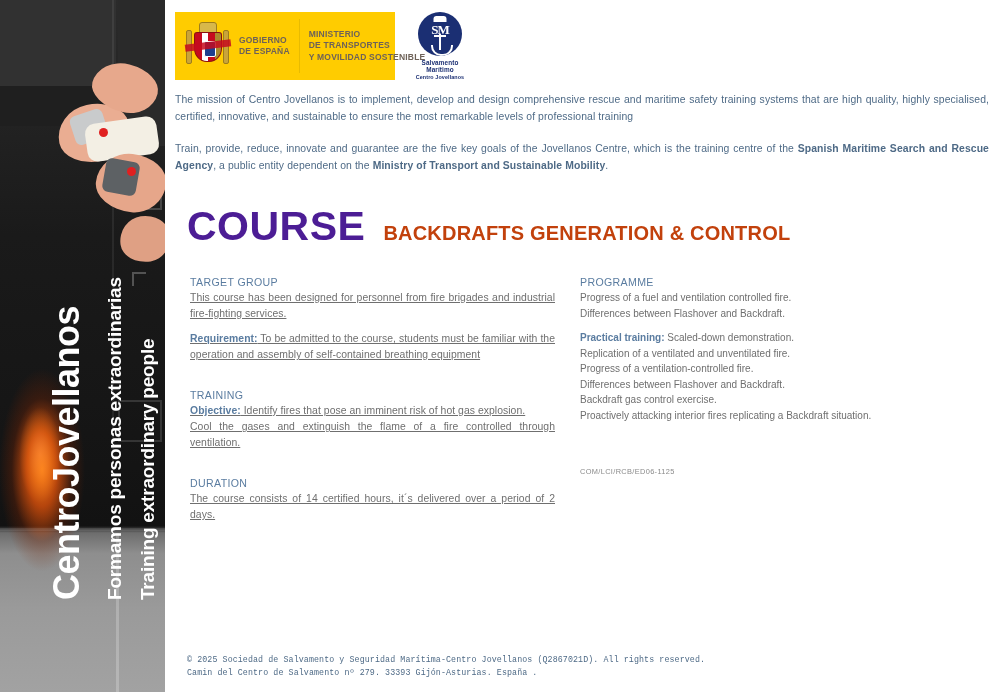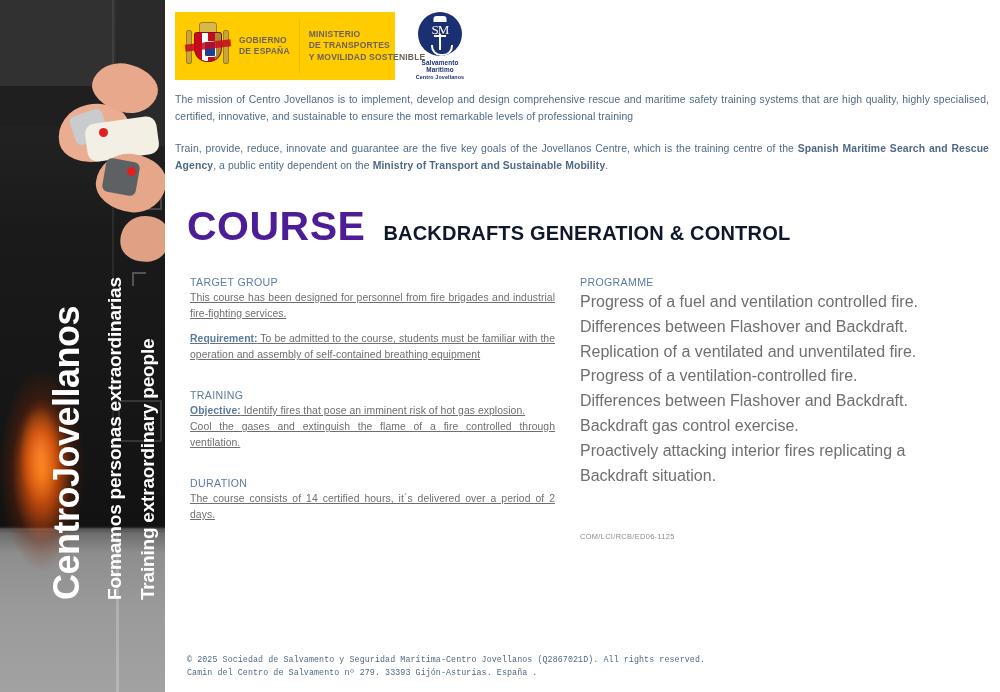--- a/index.html
+++ b/index.html
@@ -128,21 +128,21 @@
   .sm-circle {
     width:44px; height:44px; border-radius:50%; background:#1b2f73; margin:0 auto;
     position:relative; overflow:hidden;
   }
   .sm-crown {
     position:absolute; left:50%; top:4px; transform:translateX(-50%);
     width:13px; height:6px; background:#fff; border-radius:3px 3px 0 0;
   }
   .sm-mono {
     position:absolute; left:0; right:0; top:10px;
-    color:#fff; font-size:13px; font-weight:400; font-family:"Liberation Serif", serif;
+    color:#fff; font-size:13px; font-weight:700; font-family:"Liberation Serif", serif;
     letter-spacing:-1px;
   }
   .sm-anchor {
     position:absolute; left:50%; top:22px; transform:translateX(-50%);
     width:2px; height:16px; background:#fff;
   }
   .sm-anchor:before {
     content:""; position:absolute; left:-8px; top:11px; width:18px; height:9px;
     border:2px solid #fff; border-top:none; border-radius:0 0 10px 10px;
   }
@@ -160,40 +160,40 @@
   }
   .mission p.sec { margin-top:15px; }
   .mission b { font-weight:700; }
 
   
   .course-row { position:absolute; left:22px; top:206px; display:flex; align-items:baseline; }
   .course-word {
     color:#4c1d95; font-size:41px; font-weight:700; letter-spacing:.5px; line-height:1;
   }
   .course-name {
-    color:#0f172a; font-size:20px; font-weight:600; letter-spacing:.2px;
+    color:#c2410c; font-size:20px; font-weight:600; letter-spacing:.2px;
     margin-left:18px; line-height:1;
   }
 
   
   .col-left  { position:absolute; left:25px;  top:276px; width:365px; }
   .col-right { position:absolute; left:415px; top:276px; width:370px; }
 
   .sec-head {
     color:#5a7ca0; font-size:10.6px; font-weight:400; letter-spacing:.35px;
     margin-bottom:2px;
   }
   .body-txt {
     color:#6f6f6f; font-size:10.4px; line-height:1.54; letter-spacing:.05px;
   }
   .body-txt.just { text-align:justify;text-decoration:underline; }
   .lbl { color:#5a7ca0; font-weight:700; }
   .blk { margin-top:9px; }
   .gap-lg { margin-top:26px; }
-  .r-line { color:#6f6f6f; font-size:16px; line-height:1.55; }
+  .r-line { color:#6f6f6f; font-size:10px; line-height:1.55; }
   .ref-code {
     margin-top:44px; color:#8a8a8a; font-size:7.4px; letter-spacing:.35px;
   }
 
   
   .footer { position:absolute; left:22px; top:653px; width:700px;font-family:Liberation Mono, monospace; }
   .footer div {
     color:#4e6a86; font-size:8.3px; line-height:1.62; letter-spacing:.1px;
   }
 </style>
@@ -293,20 +293,21 @@
         <div class="sec-head">DURATION</div>
         <div class="body-txt just">The course consists  of 14 certified hours, it´s delivered over a period of 2 days.</div>
       </div>
     </div>
 
     <div class="col-right">
       <div>
         <div class="sec-head">PROGRAMME</div>
         <div class="r-line">Progress of a fuel and ventilation controlled fire.</div>
         <div class="r-line">Differences between Flashover and Backdraft.</div>
+        <div class="r-line blk"><span class="lbl">Practical training:</span><span> Scaled-down demonstration.</span></div>
         <div class="r-line">Replication of a ventilated and unventilated fire.</div>
         <div class="r-line">Progress of a ventilation-controlled fire.</div>
         <div class="r-line">Differences between Flashover and Backdraft.</div>
         <div class="r-line">Backdraft gas control exercise.</div>
         <div class="r-line">Proactively attacking interior fires replicating a Backdraft situation.</div>
       </div>
       <div class="ref-code">COM/LCI/RCB/ED06-1125</div>
     </div>
 
     <div class="footer">

